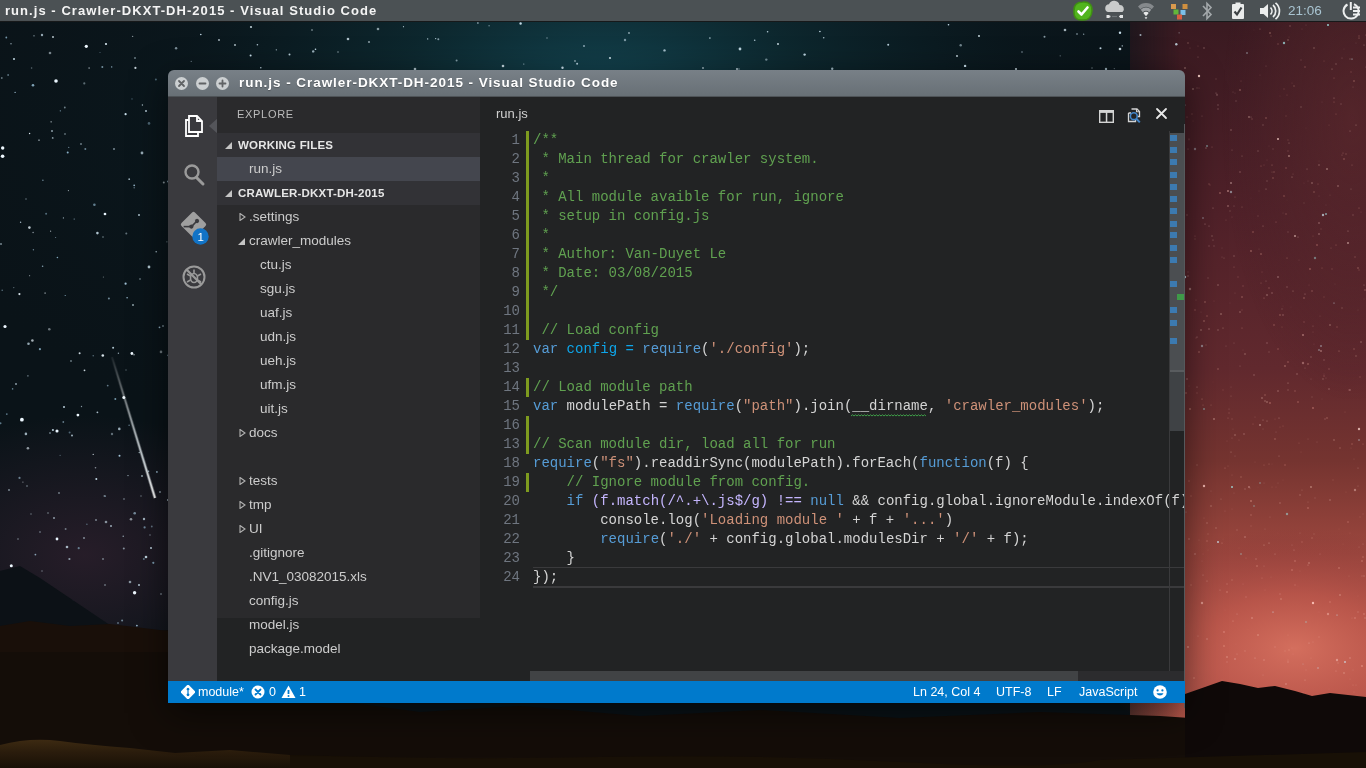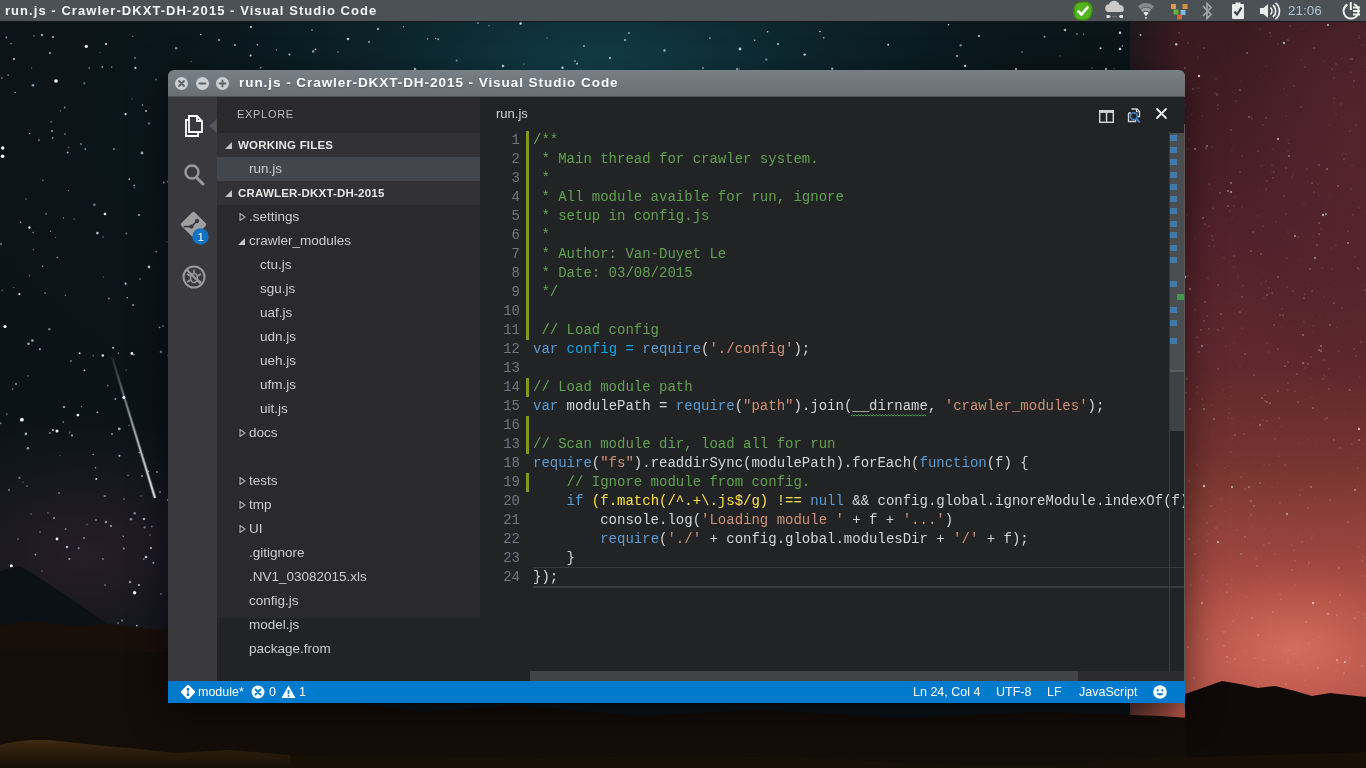--- a/index.html
+++ b/index.html
@@ -1282,21 +1282,21 @@
           <div class="srow" style="top:468px">
             <span class="itxt" style="left:32px">.NV1_03082015.xls</span>
           </div>
           <div class="srow" style="top:492px">
             <span class="itxt" style="left:32px">config.js</span>
           </div>
           <div class="srow" style="top:516px">
             <span class="itxt" style="left:32px">model.js</span>
           </div>
           <div class="srow" style="top:540px">
-            <span class="itxt" style="left:32px">package.from</span>
+            <span class="itxt" style="left:32px">package.model</span>
           </div>
     </div>
     <div id="ed">
       <div id="edtitle">run.js</div>
       <svg style="position:absolute;left:619px;top:13px" width="15" height="13" viewBox="0 0 15 13">
         <rect x="0.7" y="0.7" width="13.6" height="11.6" fill="none" stroke="#d4d4d4" stroke-width="1.4"></rect>
         <rect x="0.7" y="0.7" width="13.6" height="2.2" fill="#d4d4d4"></rect>
         <rect x="6.8" y="2" width="1.5" height="11" fill="#d4d4d4"></rect>
       </svg>
       <svg style="position:absolute;left:646px;top:11px" width="16" height="16" viewBox="0 0 16 16">
@@ -1357,21 +1357,21 @@
             <div class="cl" style="top:285px"></div>
             <div class="gbar" style="top:304px"></div>
             <div class="ln" style="top:304px">13</div>
             <div class="cl" style="top:304px"><span style="color:#60a150">// Scan module dir, load all for run</span></div>
             <div class="ln" style="top:323px">18</div>
             <div class="cl" style="top:323px"><span style="color:#569cd6">require</span><span style="color:#d4d4d4">(</span><span style="color:#ce9178">"fs"</span><span style="color:#d4d4d4">).readdirSync(modulePath).forEach(</span><span style="color:#569cd6">function</span><span style="color:#d4d4d4">(f) {</span></div>
             <div class="gbar" style="top:342px"></div>
             <div class="ln" style="top:342px">19</div>
             <div class="cl" style="top:342px"><span style="color:#60a150">    // Ignore module from config.</span></div>
             <div class="ln" style="top:361px">20</div>
-            <div class="cl" style="top:361px"><span style="color:#d4d4d4">    </span><span style="color:#569cd6">if</span><span style="color:#fde047"> (f.match(/^.+\.js$/g) !== </span><span style="color:#569cd6">null</span><span style="color:#d4d4d4"> &amp;&amp; config.global.ignoreModule.indexOf(f) == -1) {</span></div>
+            <div class="cl" style="top:361px"><span style="color:#d4d4d4">    </span><span style="color:#569cd6">if</span><span style="color:#c4b5fd"> (f.match(/^.+\.js$/g) !== </span><span style="color:#569cd6">null</span><span style="color:#d4d4d4"> &amp;&amp; config.global.ignoreModule.indexOf(f) == -1) {</span></div>
             <div class="ln" style="top:380px">21</div>
             <div class="cl" style="top:380px"><span style="color:#d4d4d4">        console.log(</span><span style="color:#ce9178">'Loading module '</span><span style="color:#d4d4d4"> + f + </span><span style="color:#ce9178">'...'</span><span style="color:#d4d4d4">)</span></div>
             <div class="ln" style="top:399px">22</div>
             <div class="cl" style="top:399px"><span style="color:#d4d4d4">        </span><span style="color:#569cd6">require</span><span style="color:#d4d4d4">(</span><span style="color:#ce9178">'./'</span><span style="color:#d4d4d4"> + config.global.modulesDir + </span><span style="color:#ce9178">'/'</span><span style="color:#d4d4d4"> + f);</span></div>
             <div class="ln" style="top:418px">23</div>
             <div class="cl" style="top:418px"><span style="color:#d4d4d4">    }</span></div>
             <div class="ln" style="top:437px">24</div>
             <div class="cl curline" style="top:437px"><span style="color:#d4d4d4">});</span></div>
           </div>
       <svg style="position:absolute;left:371px;top:316px" width="77" height="4" viewBox="0 0 77 4">

